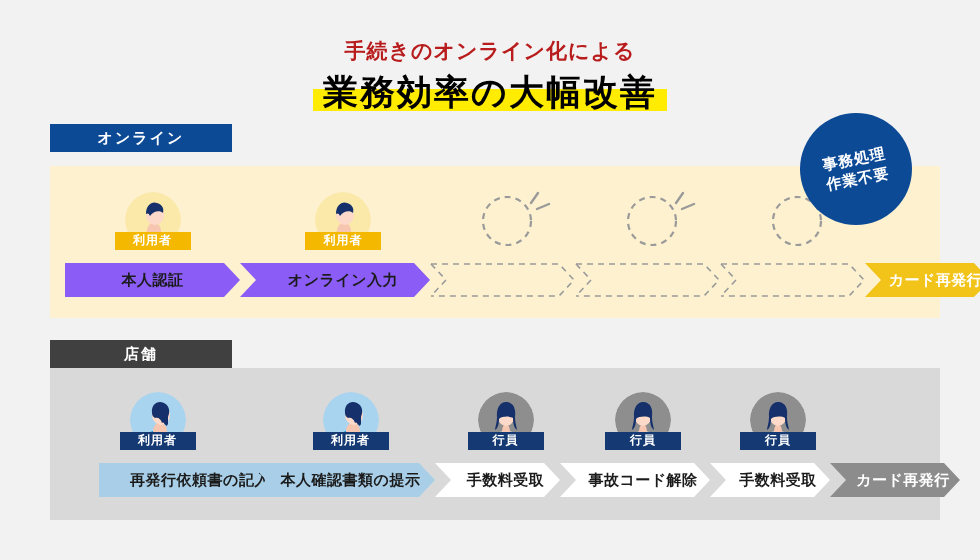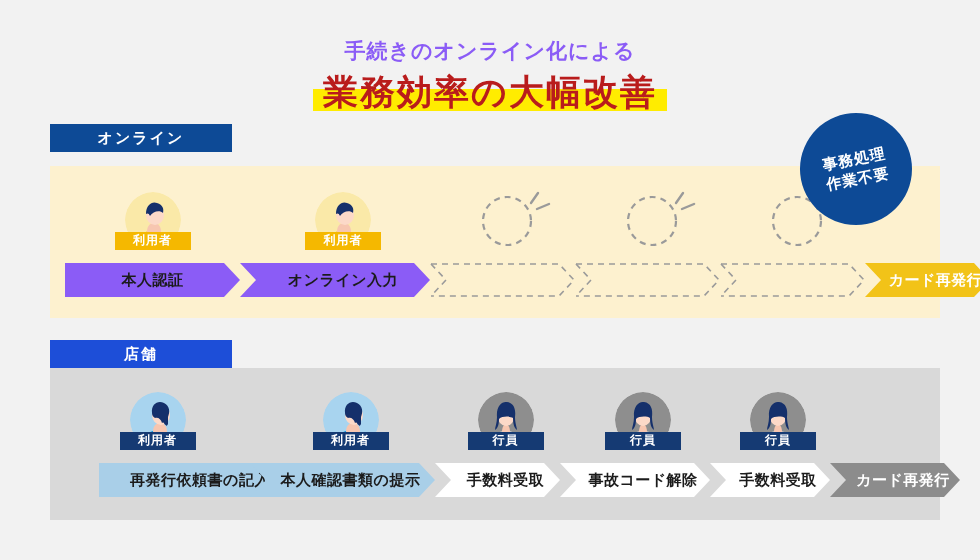--- a/index.html
+++ b/index.html
@@ -23,21 +23,21 @@
   .title-block {
     position: absolute;
     left: 0;
     top: 38px;
     width: 980px;
     text-align: center;
   }
   .title-sub {
     font-size: 21px;
     font-weight: bold;
-    color: #8b5cf6;
+    color: #b91c1c;
     letter-spacing: 1px;
     line-height: 1.2;
   }
   .title-main-wrap {
     margin-top: 9px;
     display: inline-block;
     position: relative;
   }
   .title-hl {
     position: absolute;
@@ -46,39 +46,39 @@
     bottom: 1px;
     height: 22px;
     background: #ffec00;
     z-index: 0;
   }
   .title-main {
     position: relative;
     z-index: 1;
     font-size: 35px;
     font-weight: bold;
-    color: #b91c1c;
+    color: #000000;
     letter-spacing: 2px;
     line-height: 1.15;
     padding: 0 4px;
   }
 
   
   .sec-tab {
     position: absolute;
     height: 28px;
     line-height: 28px;
     text-align: center;
     color: #ffffff;
     font-size: 15px;
     font-weight: bold;
     letter-spacing: 2px;
   }
   .sec-tab.online { left: 50px; top: 124px; width: 182px; background: #0d4a96; }
-  .sec-tab.store  { left: 50px; top: 340px; width: 182px; background: #1d4ed8; }
+  .sec-tab.store  { left: 50px; top: 340px; width: 182px; background: #404040; }
 
   
   .band {
     position: absolute;
     left: 50px;
     width: 890px;
   }
   .band.online { top: 166px; height: 152px; background: #fdf1cf; }
   .band.store  { top: 368px; height: 152px; background: #d9d9d9; }
 

